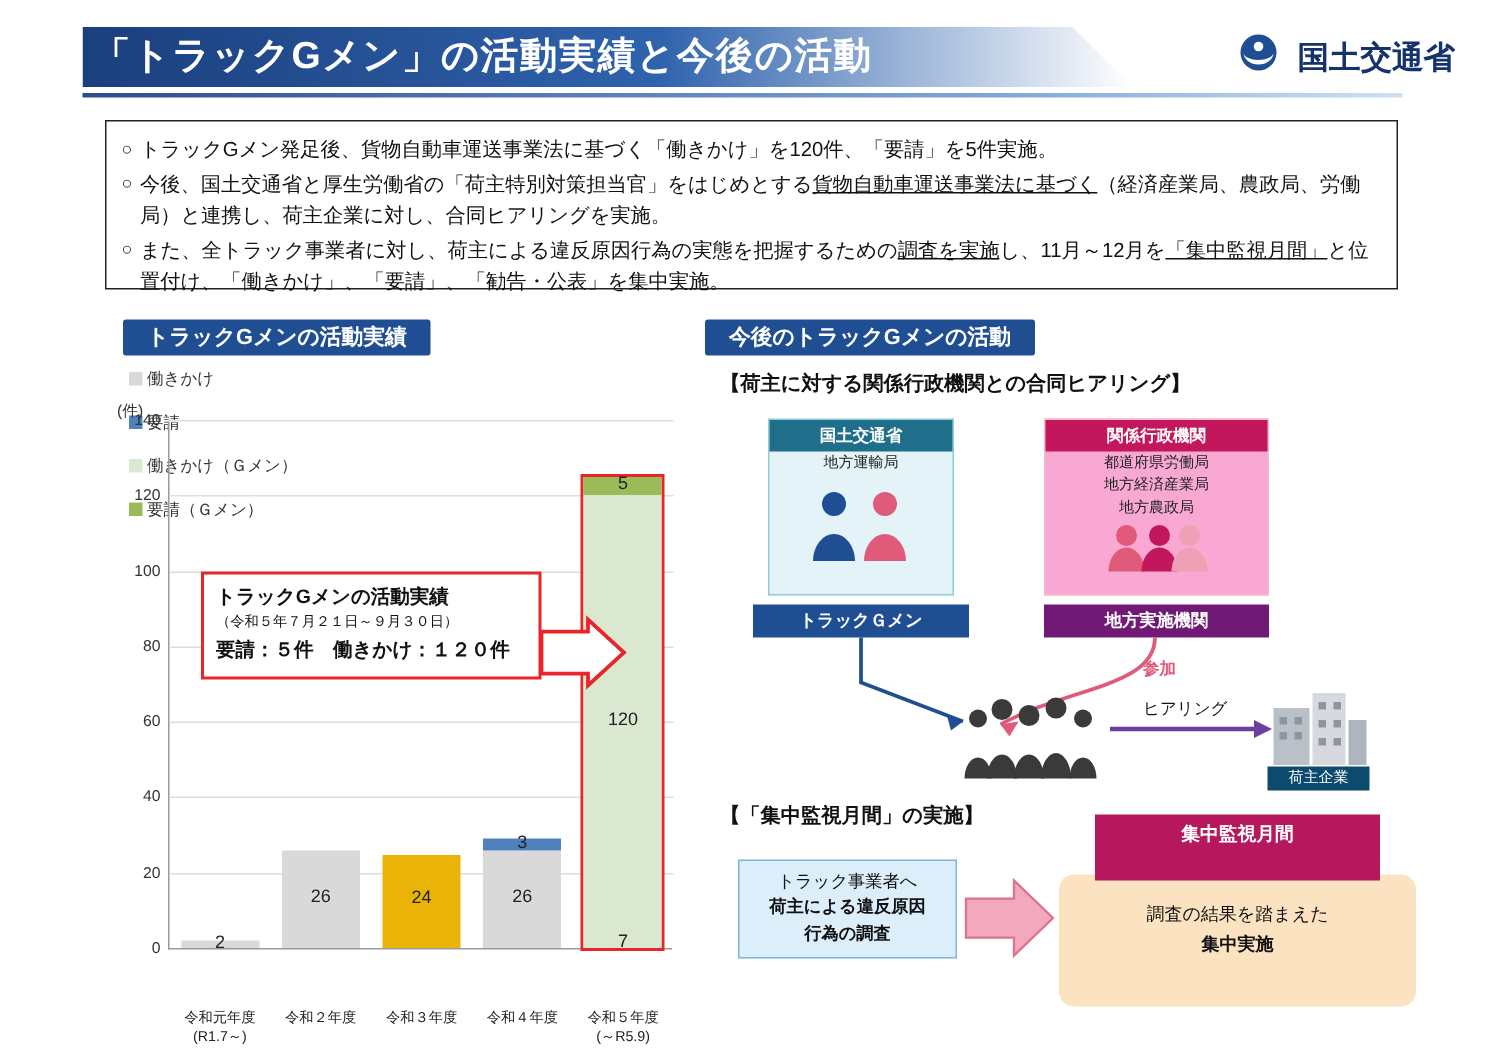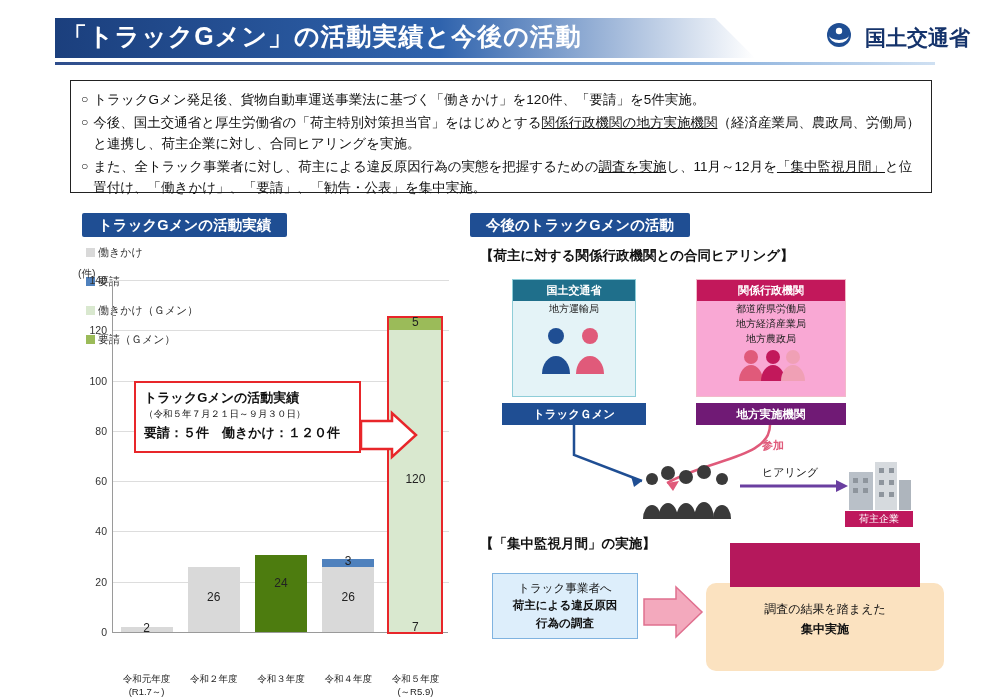--- a/index.html
+++ b/index.html
@@ -129,21 +129,21 @@
   .tag-gmen{left:40px;top:160px;width:144px;background:#1f4e93;}
   .tag-local{left:234px;top:160px;width:150px;background:#701a75;}
   .people-lab{
     position:absolute;left:268px;top:217px;font-size:11px;color:#111;
   }
   .hearing-lab{
     position:absolute;left:300px;top:222px;font-size:11px;color:#111;
   }
   .shipper-box{
     position:absolute;left:383px;top:268px;width:68px;height:16px;
-    background:#be185d;color:#fff;font-size:10px;text-align:center;line-height:16px;
+    background:#0c4a6e;color:#fff;font-size:10px;text-align:center;line-height:16px;
   }
   .blue-box{
     position:absolute;left:30px;top:330px;width:146px;height:66px;
     background:#ddeefb;border:1px solid #7fb3e0;box-sizing:border-box;
     text-align:center;font-size:11.5px;color:#111;padding-top:6px;line-height:1.5;
   }
   .pink-head{
     position:absolute;left:268px;top:300px;width:190px;height:44px;
     background:#b5185c;color:#fff;text-align:center;font-size:12.5px;font-weight:bold;
     line-height:1.5;padding-top:4px;box-sizing:border-box;
@@ -186,21 +186,21 @@
 <div class="summary">
   <div class="summary-row">
     <div class="summary-bullet">○</div>
     <div class="summary-text">
       <span>トラックGメン発足後、貨物自動車運送事業法に基づく「働きかけ」を120件、「要請」を5件実施。</span>
     </div>
   </div>
   <div class="summary-row">
     <div class="summary-bullet">○</div>
     <div class="summary-text">
-      <span>今後、国土交通省と厚生労働省の「荷主特別対策担当官」をはじめとする</span><span class="u">関係行政機関の地方実施機関</span><span>（経済産業局、農政局、労働局）と連携し、荷主企業に対し、合同ヒアリングを実施。</span>
+      <span>今後、国土交通省と厚生労働省の「荷主特別対策担当官」をはじめとする</span><span class="u">貨物自動車運送事業法に基づく</span><span>（経済産業局、農政局、労働局）と連携し、荷主企業に対し、合同ヒアリングを実施。</span>
     </div>
   </div>
   <div class="summary-row">
     <div class="summary-bullet">○</div>
     <div class="summary-text">
       <span>また、全トラック事業者に対し、荷主による違反原因行為の実態を把握するための</span><span class="u">調査を実施</span><span>し、11月～12月を</span><span class="u">「集中監視月間」</span><span>と位置付け、「働きかけ」、「要請」、「勧告・公表」を集中実施。</span>
     </div>
   </div>
 </div>
 
@@ -242,21 +242,21 @@
       </div>
       <div class="bar-slot" style="left: 74.8px; height: 65.3714px;">
         <div class="bar-seg" style="background: rgb(217, 217, 217); height: 65.3714px; bottom: 0px;">
           <div class="bar-label" style="top: 23.6857px; left: 0px; position: absolute;">26</div>
         </div>
       </div>
       <div class="xlabel" style="left: 67.8px;">
         <div>令和２年度</div>
       </div>
       <div class="bar-slot" style="left: 142px; height: 60.3429px;">
-        <div class="bar-seg" style="background: #4d7c0f; height: 77px; bottom: 0px;">
+        <div class="bar-seg" style="background: #eab308; height: 62px; bottom: 0px;">
           <div class="bar-label" style="top: 21.1714px; left: 0px; position: absolute;">24</div>
         </div>
       </div>
       <div class="xlabel" style="left: 135px;">
         <div>令和３年度</div>
       </div>
       <div class="bar-slot" style="left: 209.2px; height: 72.9143px;">
         <div class="bar-seg" style="background: rgb(217, 217, 217); height: 65.3714px; bottom: 0px;">
           <div class="bar-label" style="top: 23.6857px; left: 0px; position: absolute;">26</div>
         </div>
@@ -391,14 +391,15 @@
 
   <svg style="position:absolute;left:180px;top:340px;width:62px;height:58px;" viewBox="0 0 62 58">
     <polygon points="2,16 34,16 34,4 60,29 34,54 34,42 2,42" fill="#f3a9bd" stroke="#e0708f" stroke-width="1.5"></polygon>
   </svg>
 
   <div class="orange-box">
     <div>調査の結果を踏まえた</div>
     <div style="font-weight:bold;">集中実施</div>
   </div>
   <div class="pink-head">
+    <div>集中監視月間</div>
   </div>
 </div>
 
 </body></html>

